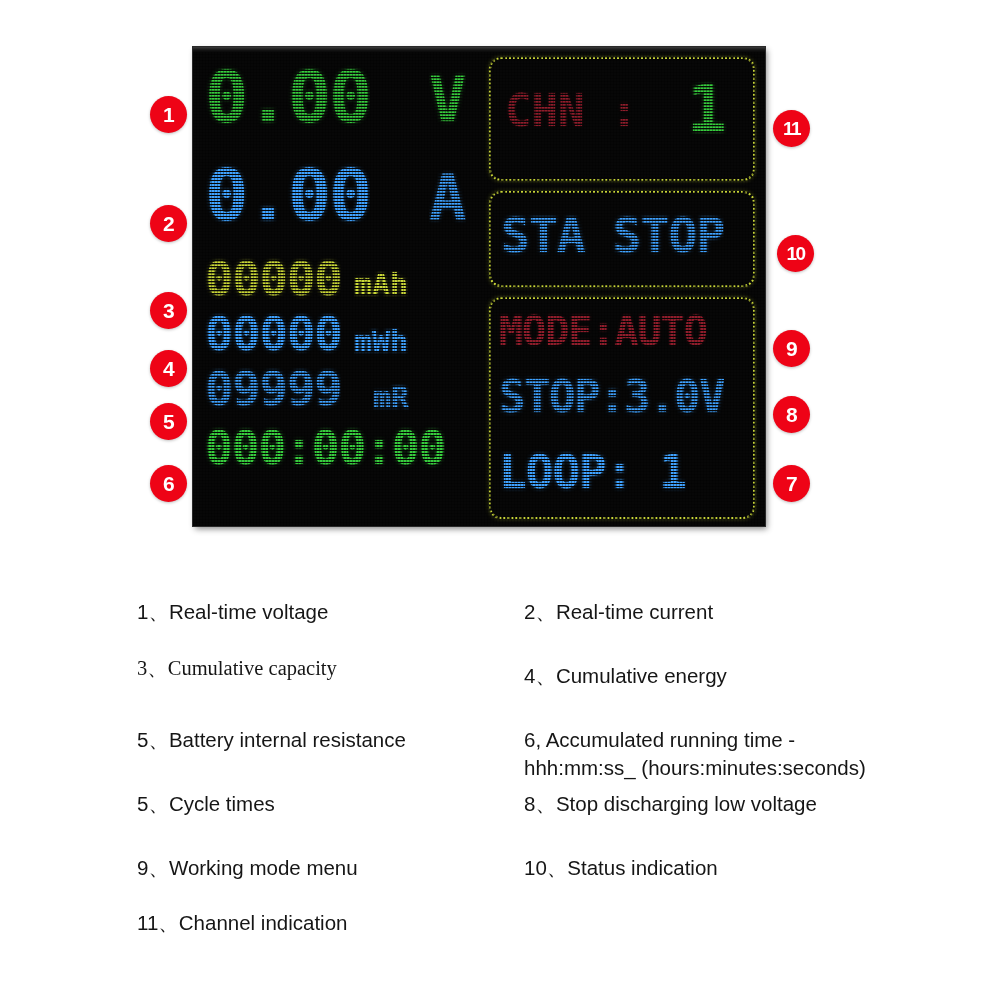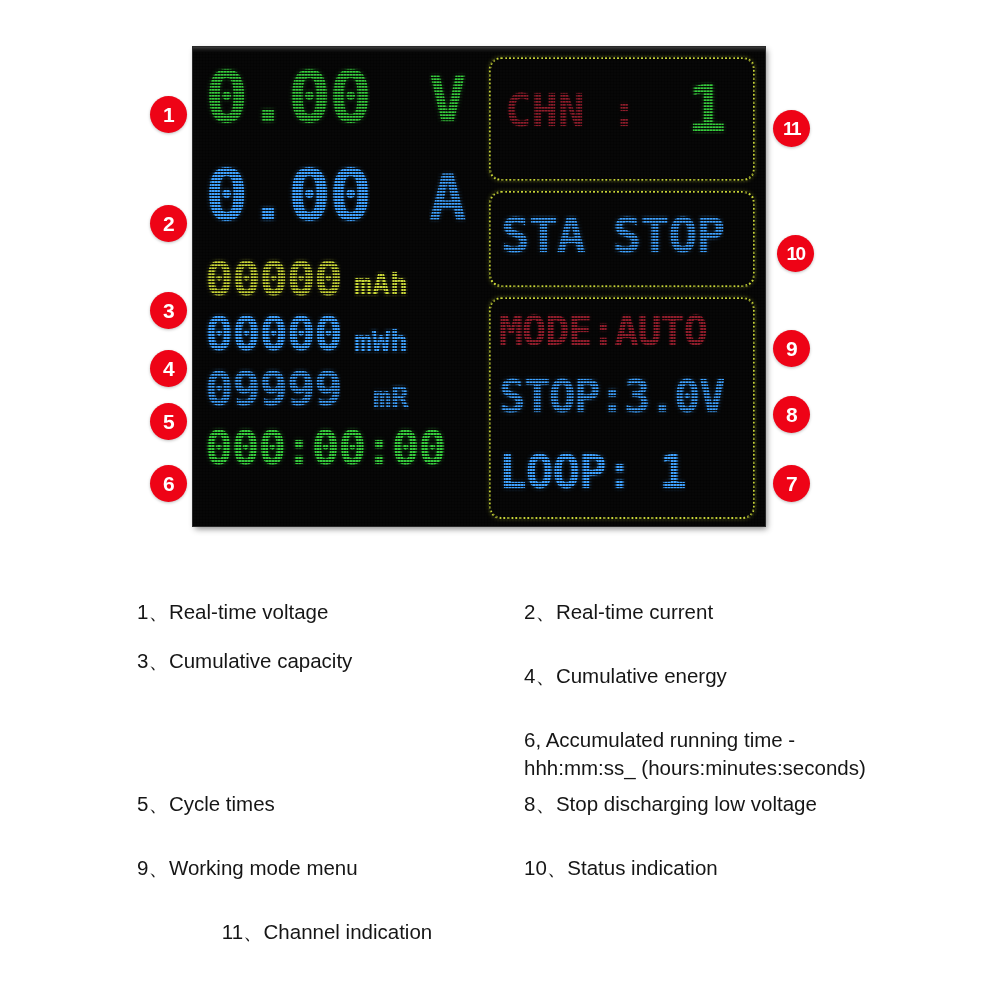--- a/index.html
+++ b/index.html
@@ -234,26 +234,27 @@
   <div class="badge two-digit" style="left:777px; top:235px;">10</div>
   <div class="badge" style="left:773px; top:330px;">9</div>
   <div class="badge" style="left:773px; top:396px;">8</div>
   <div class="badge" style="left:773px; top:465px;">7</div>
 </div>
 
 <div id="legend">
   <div class="leg-item col-l" style="top:23px;">1、Real-time voltage</div>
   <div class="leg-item col-r" style="top:23px;">2、Real-time current</div>
 
-  <div class="leg-item col-l" style="top:72px;">3、Cumulative capacity</div>
+  <div class="leg-item col-l" style="top:79px;font-family:Liberation Serif, serif;">3、Cumulative capacity</div>
   <div class="leg-item col-r" style="top:87px;">4、Cumulative energy</div>
 
+  <div class="leg-item col-l" style="top:151px;">5、Battery internal resistance</div>
   <div class="leg-item col-r" style="top:151px;">6, Accumulated running time -
 hhh:mm:ss_ (hours:minutes:seconds)</div>
 
   <div class="leg-item col-l" style="top:215px;">5、Cycle times</div>
   <div class="leg-item col-r" style="top:215px;">8、Stop discharging low voltage</div>
 
   <div class="leg-item col-l" style="top:279px;">9、Working mode menu</div>
   <div class="leg-item col-r" style="top:279px;">10、Status indication</div>
 
-  <div class="leg-item col-l" style="top:343px;text-align:center;">11、Channel indication</div>
+  <div class="leg-item col-l" style="top:334px;">11、Channel indication</div>
 </div>
 
 </body></html>

